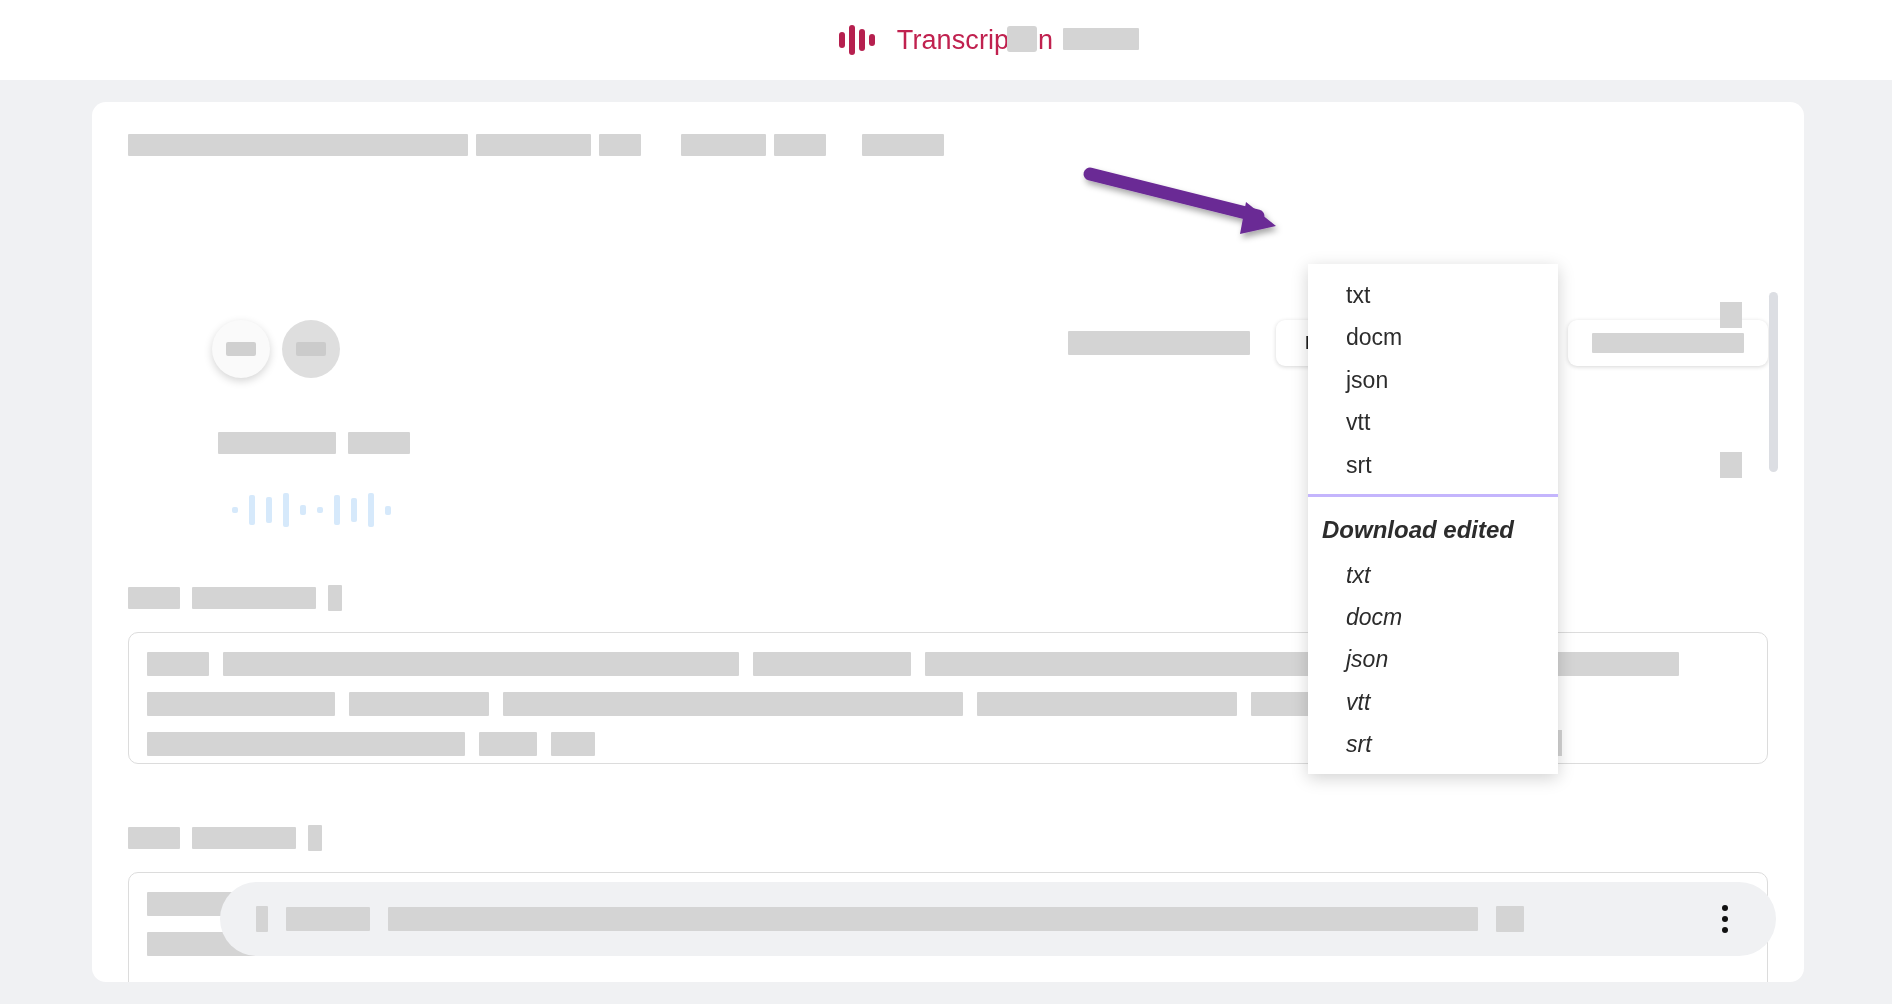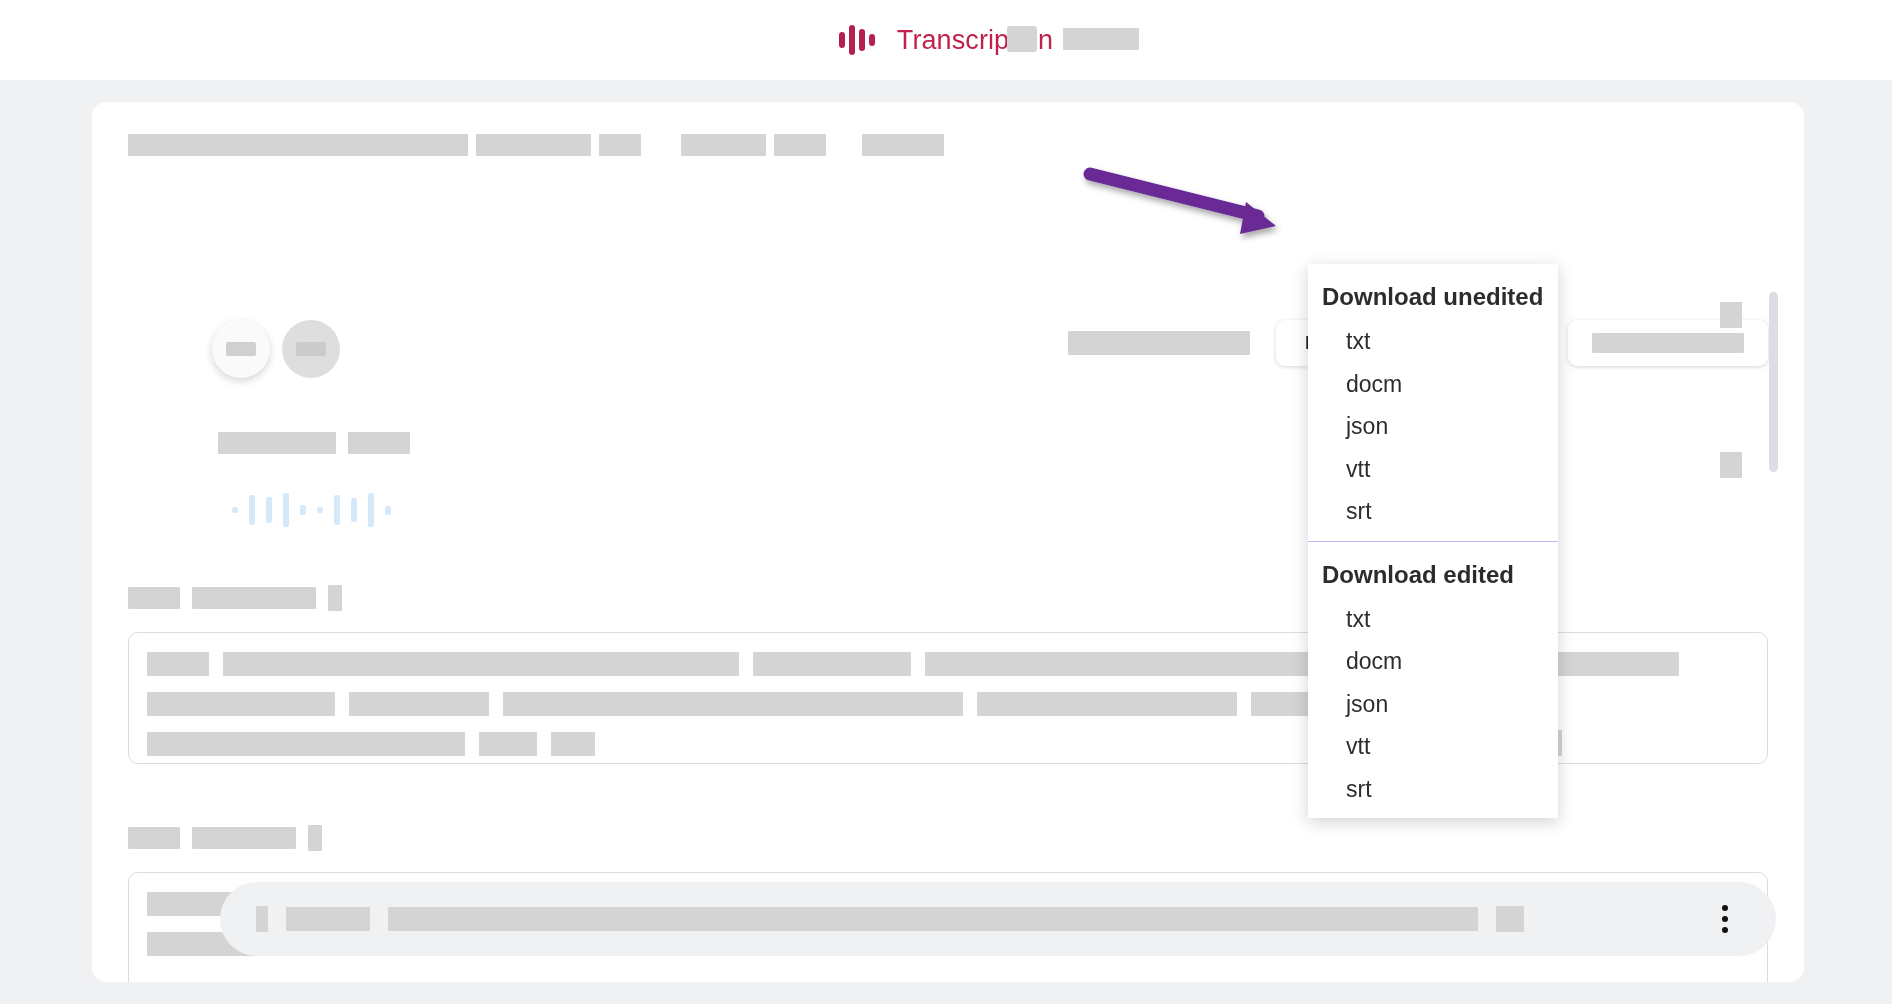--- a/index.html
+++ b/index.html
@@ -212,21 +212,21 @@
     position: absolute;
     left: 1308px;
     top: 264px;
     width: 250px;
     background: #ffffff;
     box-shadow: 0 4px 16px rgba(0,0,0,.18);
     z-index: 40;
     padding: 0;
   }
   .dd-section { padding: 10px 0 8px 0; }
-  .dd-section + .dd-section { border-top: 1px solid #c4b5fd; }
+  .dd-section + .dd-section { border-top: 3px solid #c4b5fd; font-style: italic; }
   .dd-header {
     font-size: 24px;
     color: #2c2c2c;
     font-weight: 700;
     padding: 10px 0 10px 14px;
     line-height: 1.1;
     white-space: nowrap;
   }
   .dd-item {
     font-size: 23px;
@@ -383,21 +383,20 @@
         <span></span>
         <span></span>
     </span>
   </div>
 
 </div>
 
 <div class="dropdown">
 
   <div class="dd-section">
-    <div class="dd-header">Download unedited</div>
     <div class="dd-item">txt</div>
     <div class="dd-item">docm</div>
     <div class="dd-item">json</div>
     <div class="dd-item">vtt</div>
     <div class="dd-item">srt</div>
   </div>
 
   <div class="dd-section">
     <div class="dd-header">Download edited</div>
     <div class="dd-item">txt</div>

